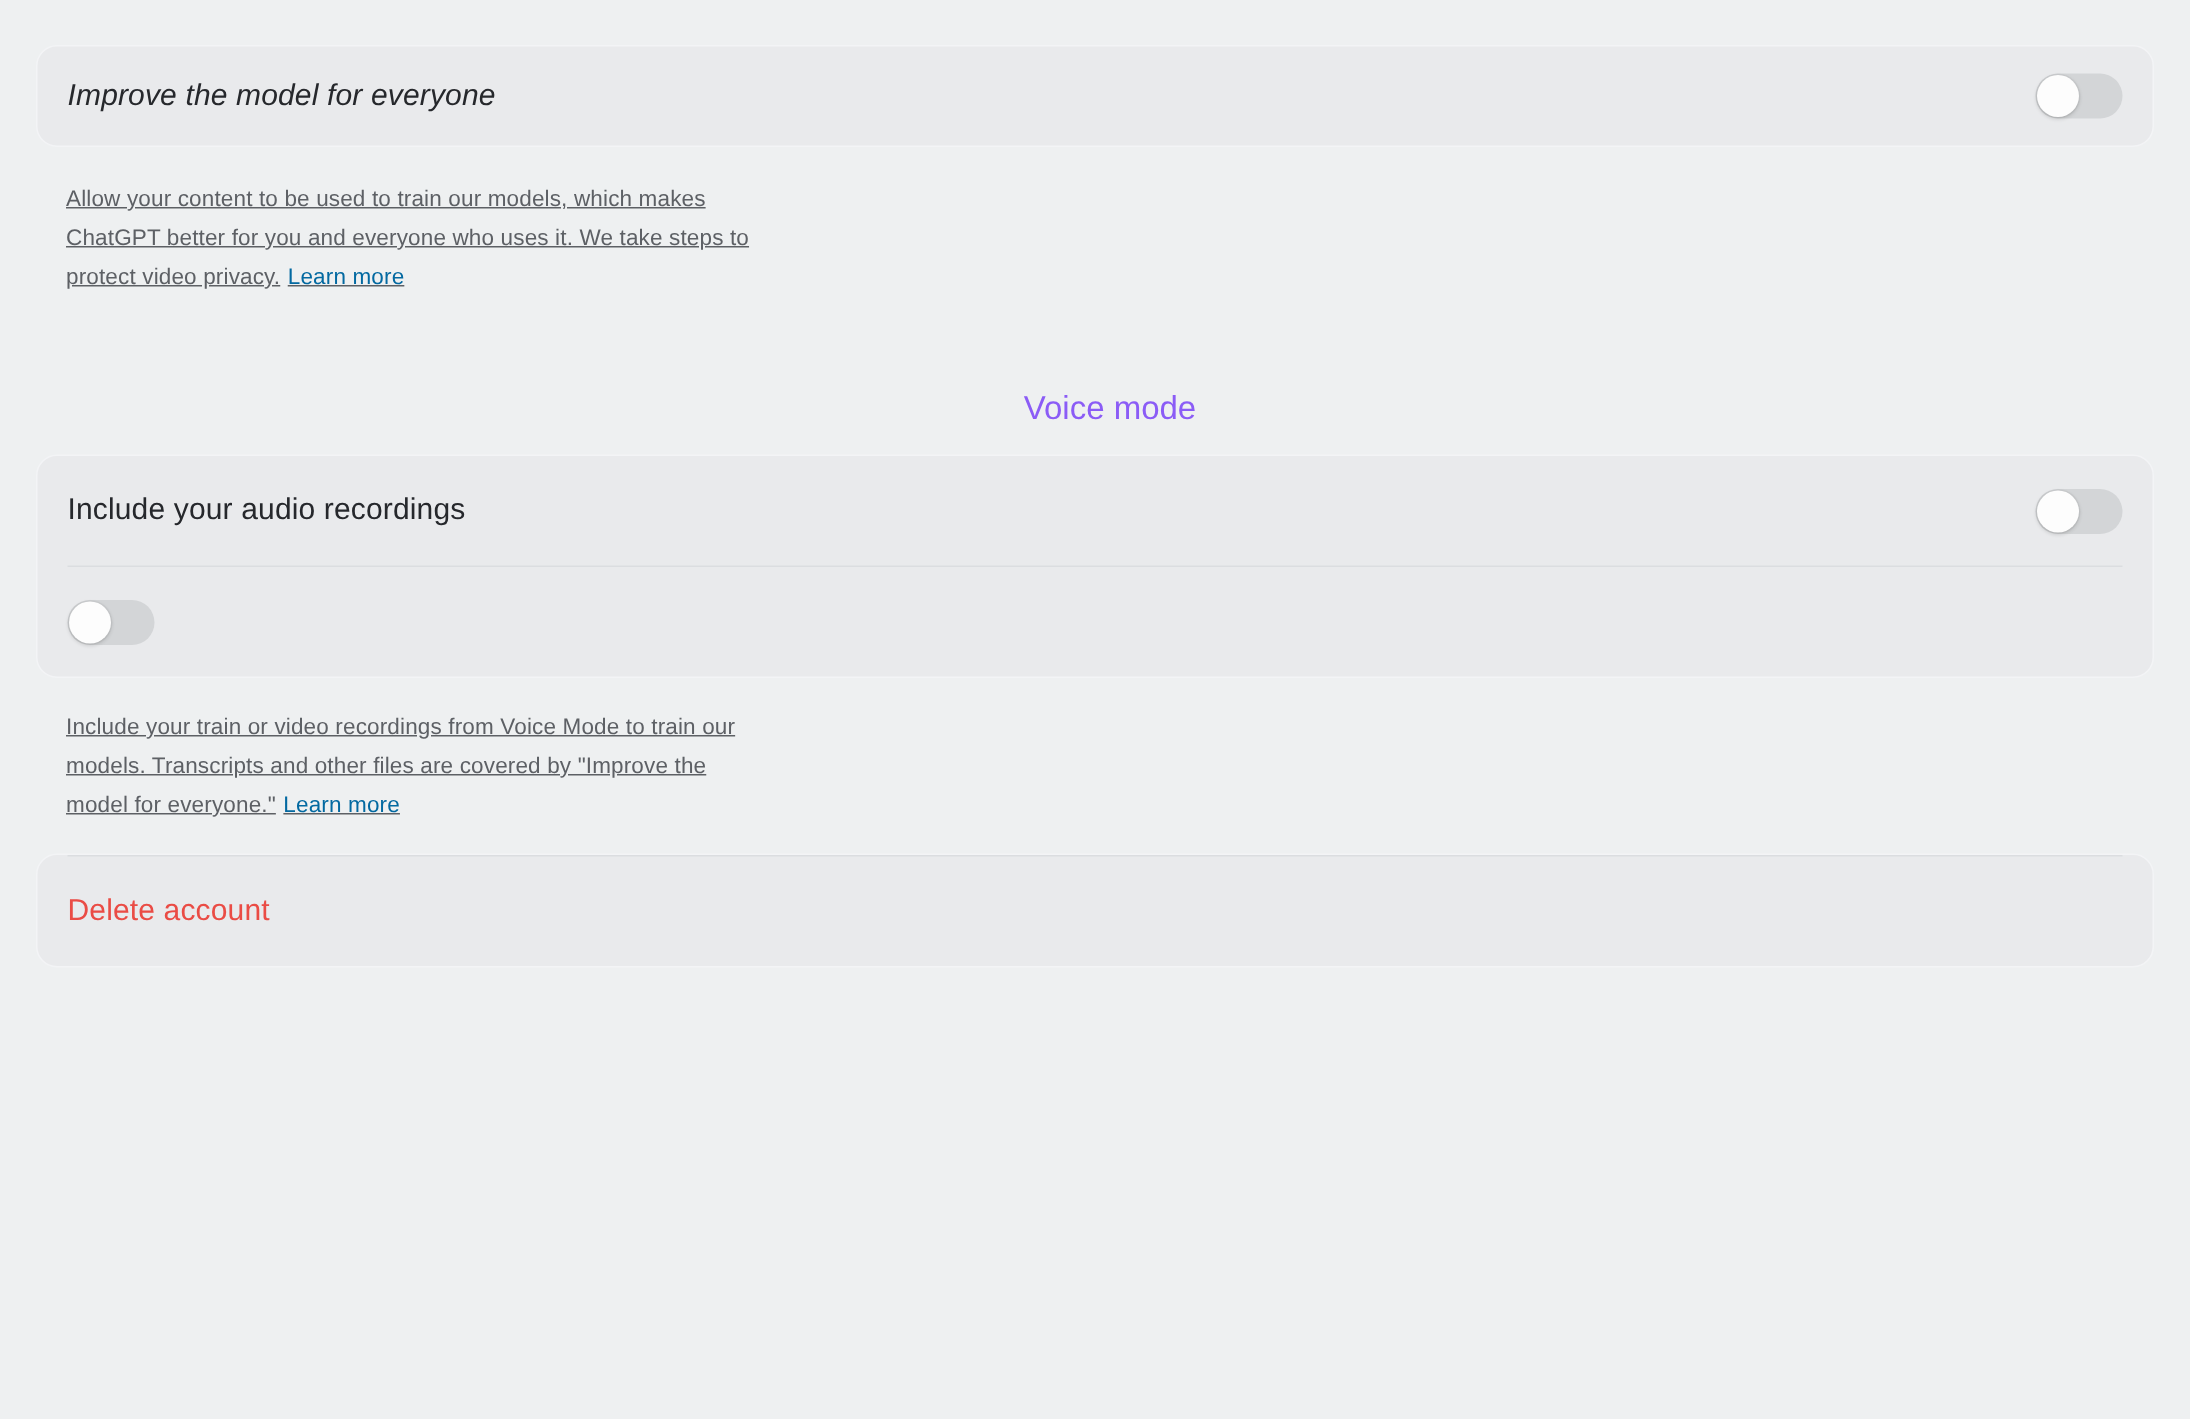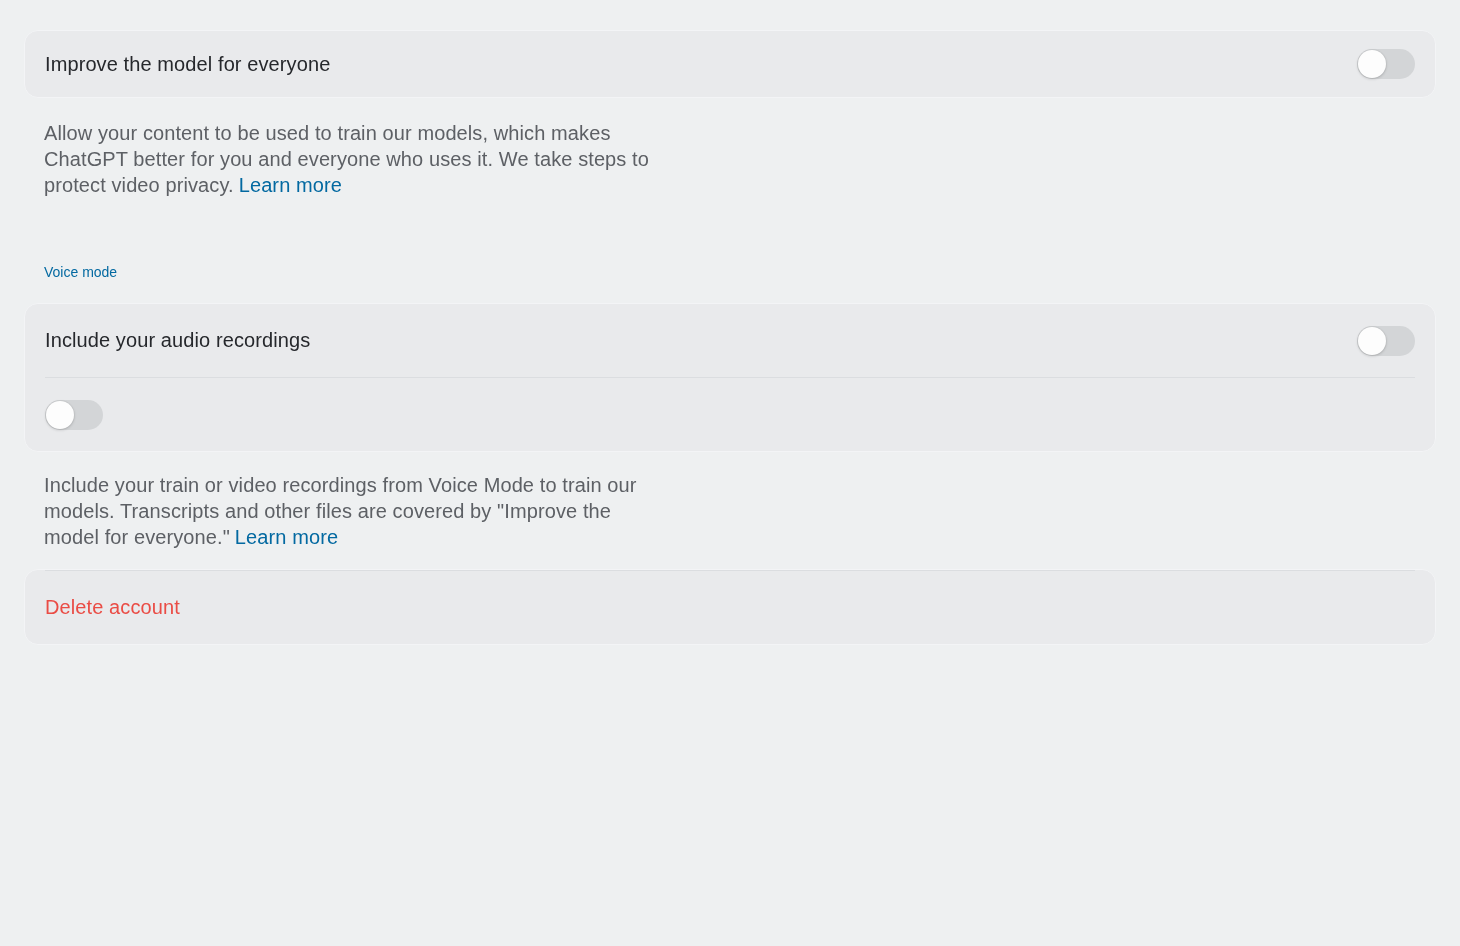--- a/index.html
+++ b/index.html
@@ -22,50 +22,52 @@
     box-sizing: border-box;
   }
   .row {
     display: flex;
     align-items: center;
     justify-content: space-between;
     padding: 0 20px;
     height: 73px;
     box-sizing: border-box;
   }
-  .card.single .row { height: 66px; }
+  .card.single .row { height: 66px; font-style: italic; }
   .row-label {
     font-size: 20px;
     color: #26282c;
     letter-spacing: 0.1px;
   }
   .row-label.danger { color: #ea4c45; }
   .divider {
     height: 1px;
     background: #dbdde0;
     margin: 0 20px;
   }
   .desc {
     margin: 22px 0 0 20px;
-    font-size: 20px;
+    font-size: 15px;
     line-height: 26px;
     color: #5d6065;
     letter-spacing: 0.1px;
+    text-decoration: underline;
   }
   .desc a {
     color: #0369a1;
     text-decoration: none;
     cursor: pointer;
     margin-left: 5px;
   }
   .section-label {
     margin: 61px 0 18px 20px;
-    font-size: 14px;
+    font-size: 22px;
     line-height: 26px;
-    color: #0369a1;
+    color: #8b5cf6;
+    text-align: center;
   }
   .gap-lg { margin-top: 58px; }
   .gap-sm { margin-top: 19px; }
   .desc-voice { margin-top: 20px; }
   
   .toggle {
     position: relative;
     width: 58px;
     height: 30px;
     border-radius: 15px;

